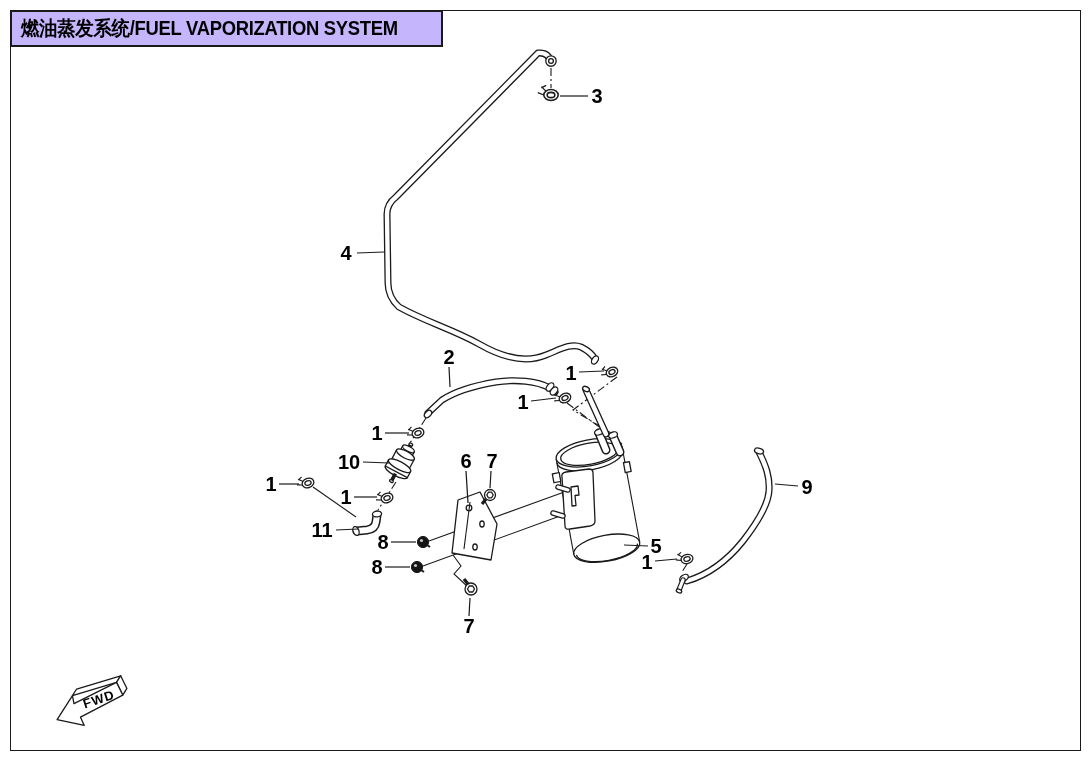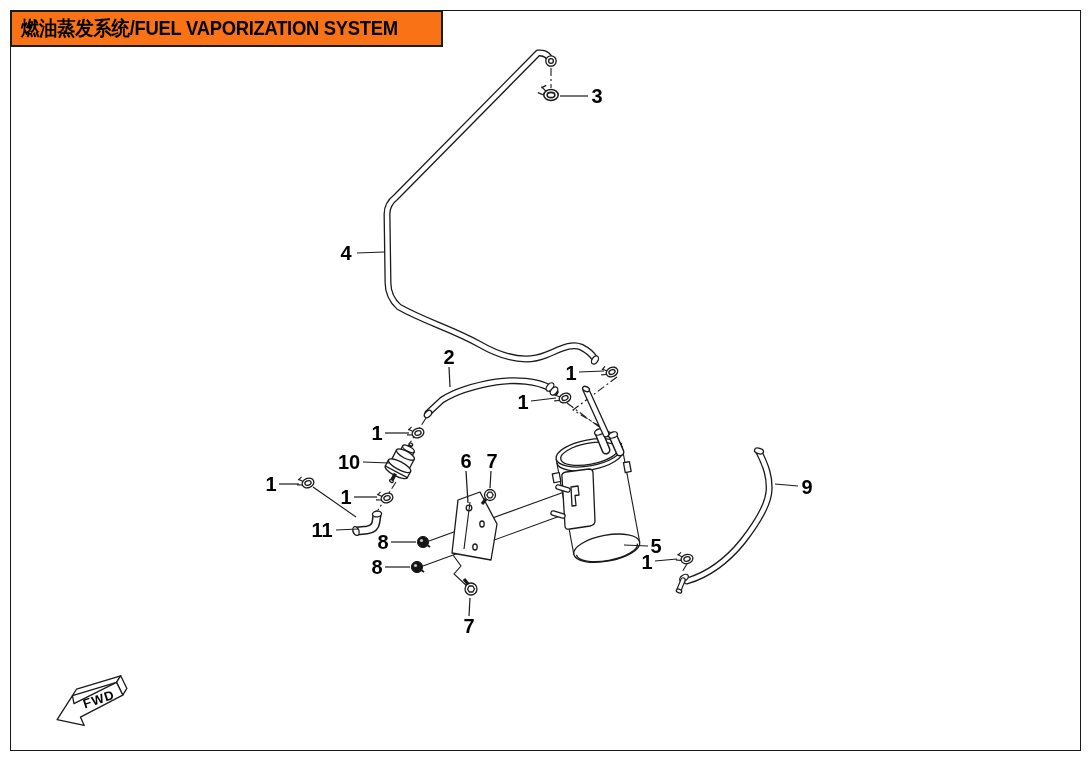--- a/index.html
+++ b/index.html
@@ -1,21 +1,21 @@
 <!DOCTYPE html>
 <html><head>
 <meta charset="utf-8">
 <style>
   html,body{margin:0;padding:0;background:#ffffff;}
   #page{position:relative;width:1091px;height:761px;background:#ffffff;
         font-family:"Liberation Sans",sans-serif;overflow:hidden;}
   #page-border{position:absolute;left:10px;top:10px;width:1069px;height:739px;
         border:1.6px solid #1a1a1a;}
   #title-box{position:absolute;left:10px;top:10px;height:33px;
-        border:2px solid #1a1a1a;background:#f97316;display:flex;align-items:center;
+        border:2px solid #1a1a1a;background:#c4b5fd;display:flex;align-items:center;
         padding:0 10px 0 9px;z-index:5;}
   #title-box span{font-weight:bold;font-size:20px;color:#000;white-space:nowrap;
         transform:scaleX(.92);transform-origin:left center;letter-spacing:-0.3px;}
   svg{position:absolute;left:0;top:0;}
   .thin{stroke:#1a1a1a;stroke-width:1.1;fill:none;}
   .dashdot{stroke:#1a1a1a;stroke-width:1.1;fill:none;stroke-dasharray:8 3 2 3;}
   .hoseO{stroke:#1a1a1a;stroke-width:7;fill:none;stroke-linecap:round;stroke-linejoin:round;}
   .hoseI{stroke:#ffffff;stroke-width:4.4;fill:none;stroke-linecap:round;stroke-linejoin:round;}
   .part{stroke:#1a1a1a;stroke-width:1.3;fill:#ffffff;stroke-linejoin:round;}
   .partn{stroke:#1a1a1a;stroke-width:1.3;fill:none;stroke-linejoin:round;}

